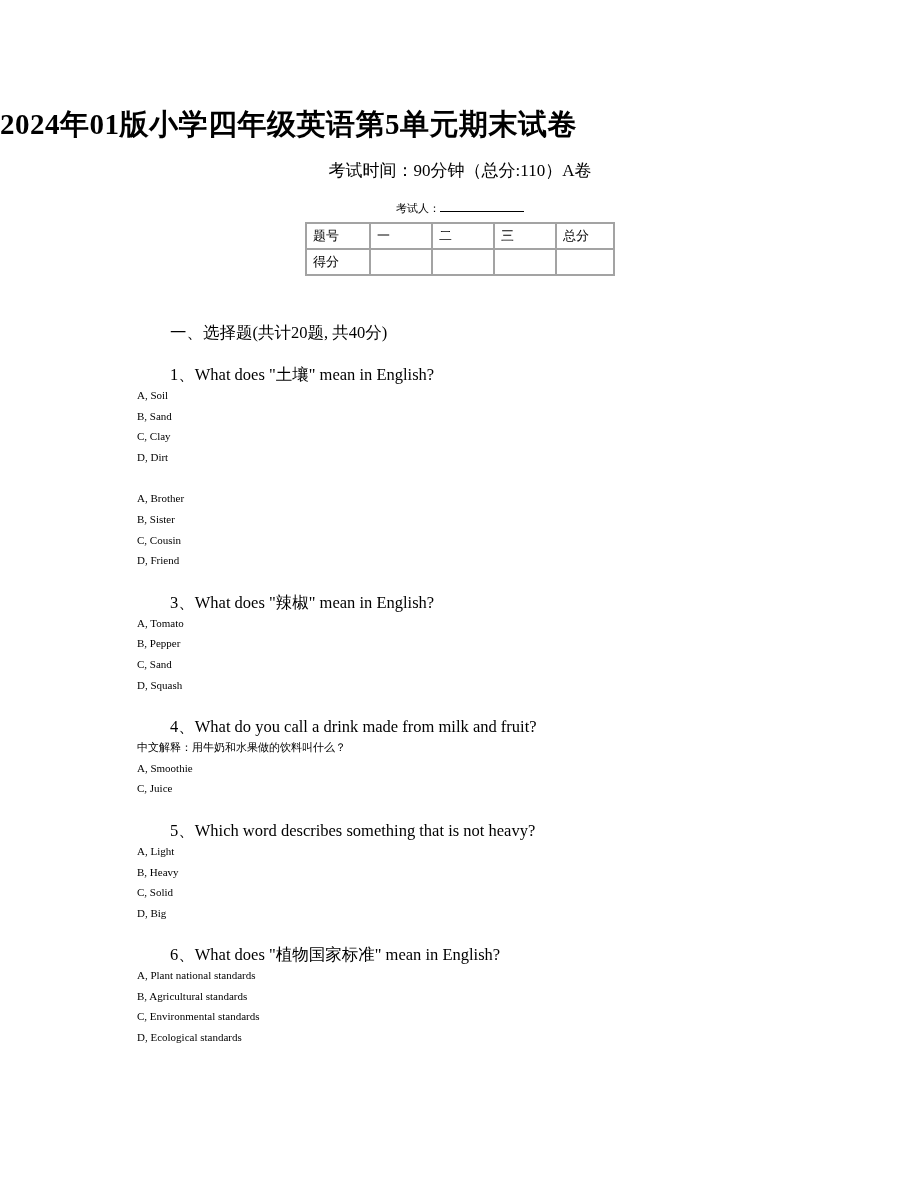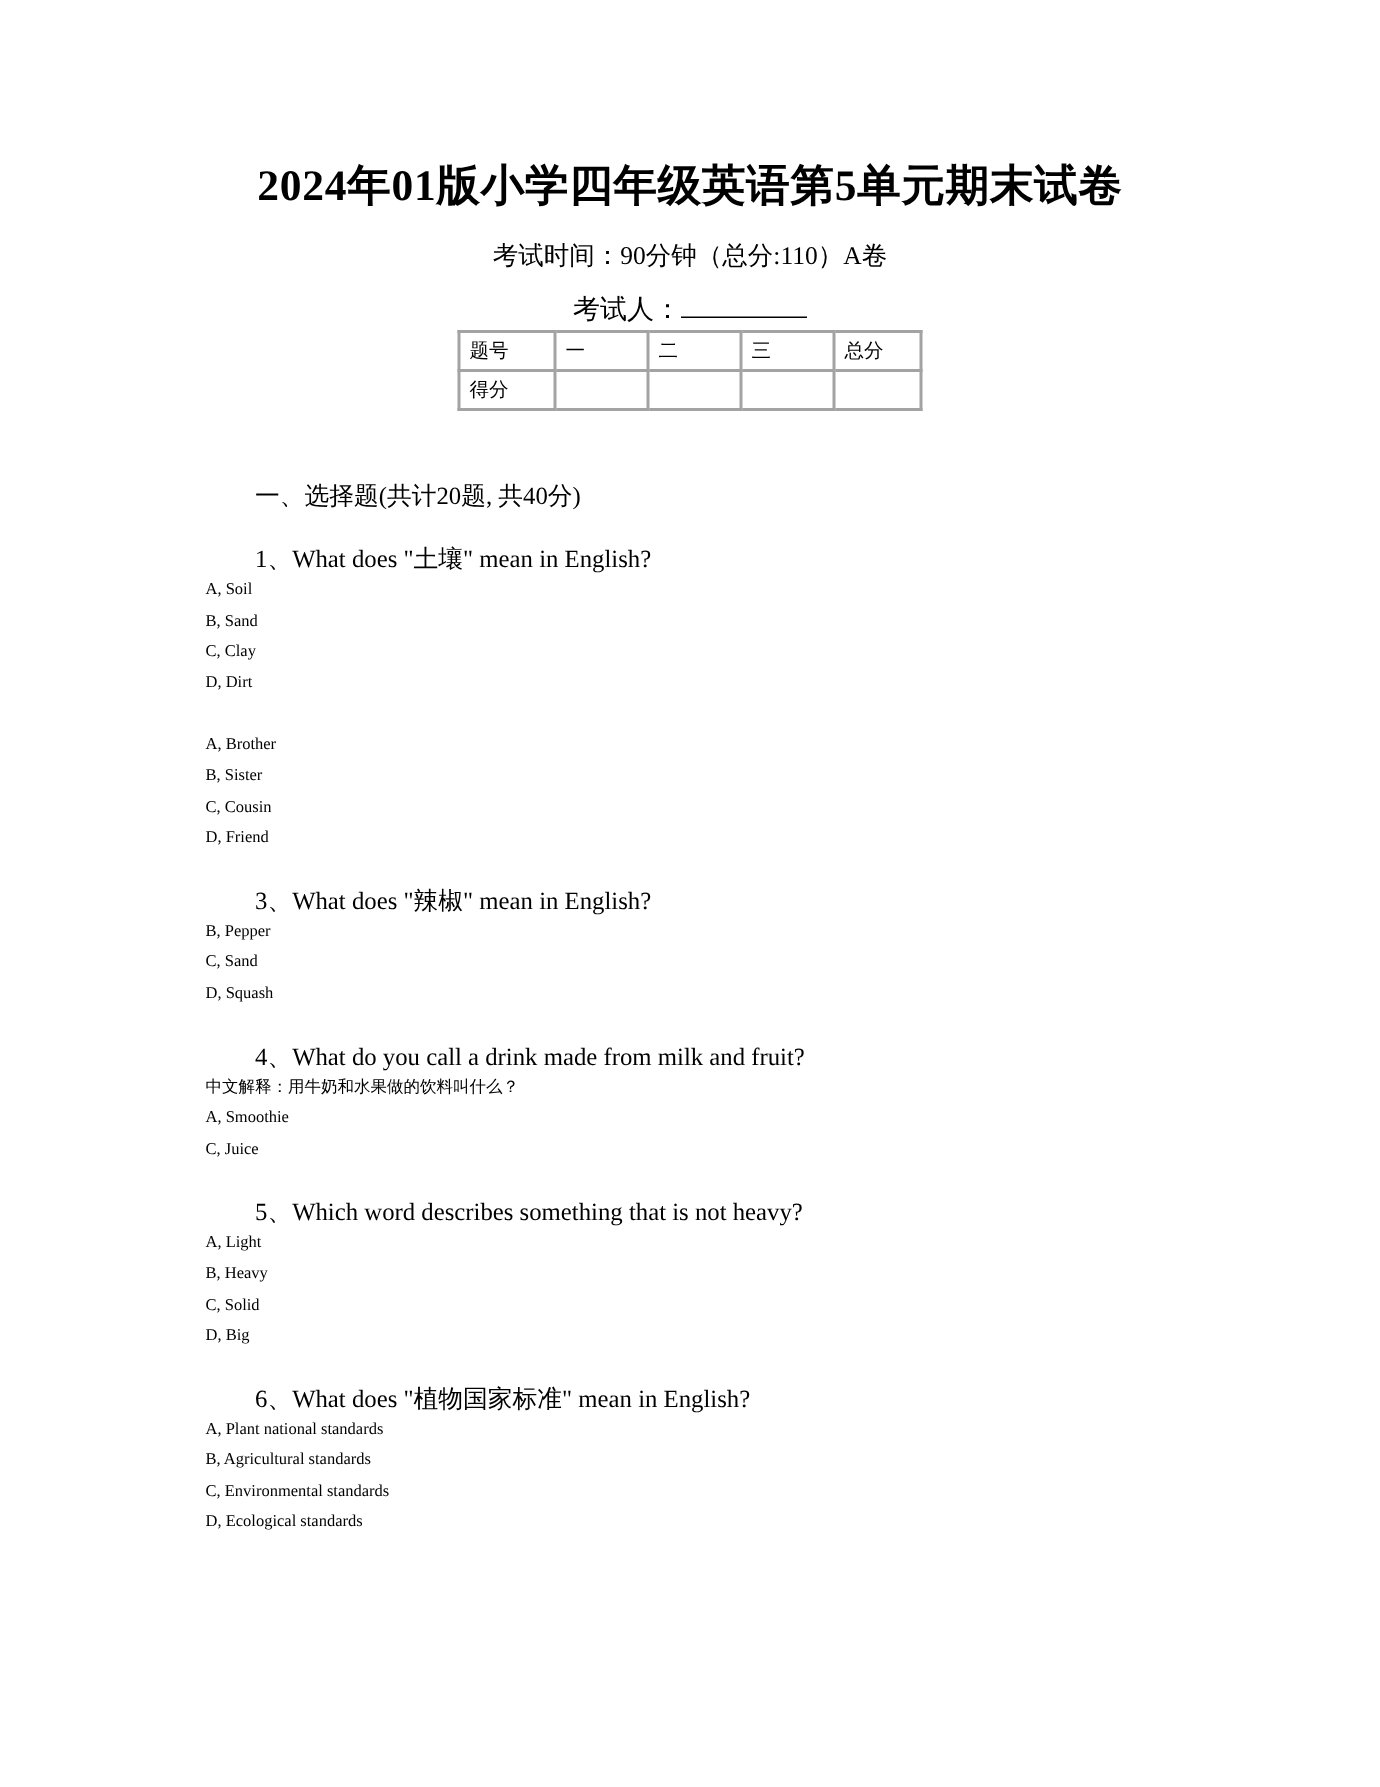--- a/index.html
+++ b/index.html
@@ -16,36 +16,36 @@
   .page {
     position: relative;
     width: 920px;
     height: 1191px;
     overflow: hidden;
     background: #ffffff;
   }
   .title {
     margin: 0;
     padding-top: 106px;
-    text-align: center;
+    text-align: left;
     font-size: 29px;
     line-height: 36px;
     font-weight: bold;
     letter-spacing: 0.5px;
   }
   .subtitle {
     margin-top: 18px;
     text-align: center;
     font-size: 17px;
     line-height: 22px;
   }
   .examinee {
     margin-top: 14px;
     text-align: center;
-    font-size: 18px;
+    font-size: 11px;
     line-height: 21px;
   }
   .blank-line {
     display: inline-block;
     width: 84px;
     height: 15px;
     border-bottom: 1px solid #000;
     vertical-align: baseline;
   }
   table.score-table {
@@ -126,20 +126,21 @@
         <div class="q-option">D, Dirt</div>
       </div>
       <div class="question">
         <div class="q-option">A, Brother</div>
         <div class="q-option">B, Sister</div>
         <div class="q-option">C, Cousin</div>
         <div class="q-option">D, Friend</div>
       </div>
       <div class="question">
         <div class="q-line">3、What does "辣椒" mean in English?</div>
+        <div class="q-option">A, Tomato</div>
         <div class="q-option">B, Pepper</div>
         <div class="q-option">C, Sand</div>
         <div class="q-option">D, Squash</div>
       </div>
       <div class="question">
         <div class="q-line">4、What do you call a drink made from milk and fruit?</div>
         <div class="q-note">中文解释：用牛奶和水果做的饮料叫什么？</div>
         <div class="q-option">A, Smoothie</div>
         <div class="q-option">C, Juice</div>
       </div>

